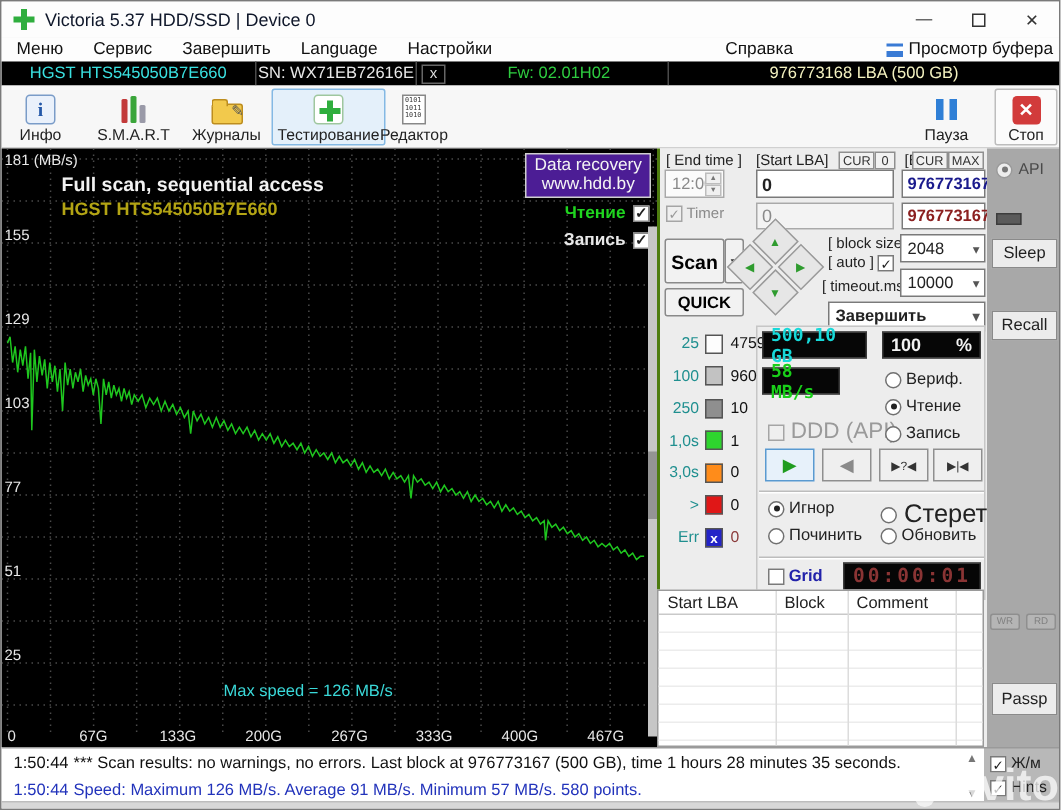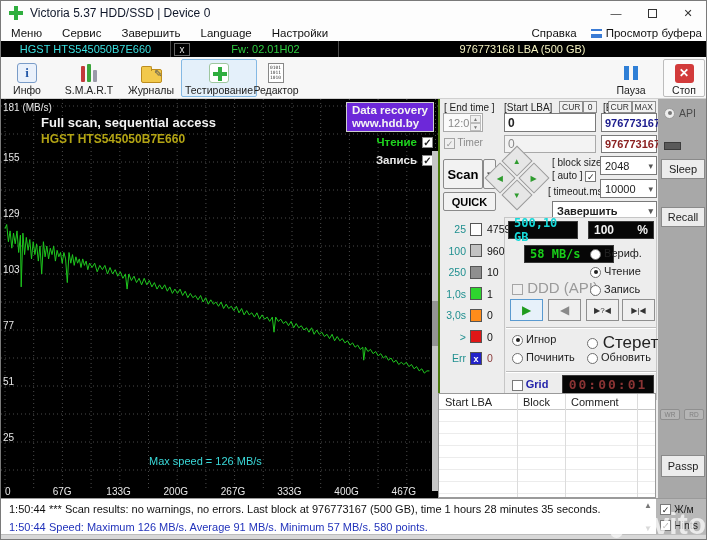--- a/index.html
+++ b/index.html
@@ -12,21 +12,21 @@
   .app-icon::before{content:"";position:absolute;left:5px;top:0;width:4px;height:14px;background:#2fae3e;}
   .app-icon::after{content:"";position:absolute;left:0;top:5px;width:14px;height:4px;background:#2fae3e;}
   .title-text{font-size:12px;color:#0f172a;}
   .win-buttons{margin-left:auto;display:flex;height:100%;}
   .win-btn{width:36px;height:100%;display:flex;align-items:center;justify-content:center;color:#333;font-size:11px;}
   .wb-max-glyph{width:9px;height:9px;border:1px solid #333;}
 
   
   .menubar{position:absolute;left:0;top:24px;width:100%;height:16px;background:#fdfdfd;display:flex;align-items:center;font-size:11.5px;color:#111;}
   .menu-item{padding:0 10px;}
-  .menu-right{margin-left:auto;display:flex;align-items:flex-end;}
+  .menu-right{margin-left:auto;display:flex;align-items:flex-end;gap:48px;}
   .menu-help{padding:0 14px;}
   .buffer-item{display:flex;align-items:center;gap:4px;padding-right:4px;}
   .buffer-icon{display:inline-block;width:11px;height:9px;border-top:2px solid #3a7bd5;border-bottom:2px solid #3a7bd5;background:linear-gradient(#fff 0 3px,#3a7bd5 3px 5px,#fff 5px);}
 
   
   .drivebar{position:absolute;left:0;top:40px;width:100%;height:16px;background:#000;display:flex;align-items:center;font-size:11px;}
   .seg{height:100%;display:flex;align-items:center;justify-content:center;border-right:1px solid #4a4a4a;}
   .seg-model{width:170px;color:#3ae0e0;}
   .seg-sn{width:107px;color:#e8e8e8;}
   .seg-x{width:16px;color:#ddd;border:1px solid #666;height:13px;margin:0 3px;display:flex;align-items:center;justify-content:center;font-size:10px;}
@@ -58,21 +58,21 @@
 
   
   .graph{position:absolute;left:0;top:98px;width:437px;height:399px;background:#000;overflow:hidden;}
   .graph svg{position:absolute;left:0;top:0;}
   .g-line{fill:none;stroke:#1fc71f;stroke-width:1;}
   .gridline{stroke:#4a4a4a;stroke-width:1;stroke-dasharray:1 3;}
   .y-label{position:absolute;left:2px;color:#e8e8e8;font-size:10px;}
   .x-label{position:absolute;bottom:1px;color:#e8e8e8;font-size:10px;}
   .g-title{position:absolute;left:40px;top:16px;color:#f2f2f2;font-size:13px;font-weight:bold;}
   .g-sub{position:absolute;left:40px;top:33px;color:#b3a414;font-size:12px;font-weight:bold;}
-  .g-wmbox{position:absolute;right:4px;top:3px;background:#6d28d9;border:1px solid #cfcfcf;color:#f4f4f4;font-size:11.5px;font-weight:bold;line-height:13px;padding:1px 5px;text-align:left;}
+  .g-wmbox{position:absolute;right:4px;top:3px;background:#4c1d95;border:1px solid #cfcfcf;color:#f4f4f4;font-size:11.5px;font-weight:normal;line-height:13px;padding:1px 5px;text-align:center;}
   .g-legend{position:absolute;right:5px;display:flex;align-items:center;gap:5px;font-size:11.5px;font-weight:bold;}
   .g-read{top:37px;color:#1fd41f;}
   .g-write{top:55px;color:#e8e8e8;}
   .g-check{width:11px;height:11px;background:#fff;border:1px solid #888;color:#222;font-size:10px;line-height:10px;text-align:center;}
   .g-note{position:absolute;left:148px;top:356px;color:#3ad9d9;font-size:11px;}
   .g-scroll{position:absolute;right:0;top:52px;width:6px;height:340px;background:#c6c6c6;}
   .g-scroll i{position:absolute;left:0;top:150px;width:6px;height:45px;background:#949494;display:block;}
 
   
   .panel{position:absolute;left:437px;top:98px;width:220px;height:399px;background:#ededed;border-left:2px solid #4d7c0f;font-size:10px;color:#222;}
@@ -180,20 +180,21 @@
       <span class="menu-item menu-help">Справка</span>
       <span class="buffer-item">
         <span class="buffer-icon"></span>
         <span>Просмотр буфера</span>
       </span>
     </span>
   </div>
 
   <div class="drivebar">
     <span class="seg seg-model">HGST HTS545050B7E660</span>
+    <span class="seg seg-sn">SN: WX71EB72616E</span>
     <span class="seg seg-x">x</span>
     <span class="seg seg-fw">Fw: 02.01H02</span>
     <span class="seg seg-lba">976773168 LBA (500 GB)</span>
   </div>
 
   <div class="toolbar">
     <div class="tool-btn" style="left:0px;width:52px;">
       <span class="ticon">
           <span class="icon-info">i</span>
         </span>
@@ -416,21 +417,21 @@
           <span class="c-box" style="background-color: rgb(35, 35, 200);">x</span>
           <span class="c-count err">0</span>
         </div>
       </div>
 
     <span class="lcd lcd-cyan" style="left:68px;top:122px;width:70px;height:18px;">500,10 GB</span>
     <span class="lcd lcd-white" style="left:148px;top:122px;width:66px;height:18px;">
       <span>100</span>
       <span>%</span>
     </span>
-    <span class="lcd lcd-green" style="left:84px;top:146px;width:90px;height:18px;">58 MB/s</span>
+    <span class="lcd lcd-green" style="left:68px;top:146px;width:52px;height:18px;">58 MB/s</span>
 
     <span class="plabel" style="left:72px;top:180px;color:#9a9a9a;font-size:15px;">
       <span class="chk disabled"></span>
       <span>DDD (API)</span>
     </span>
 
     <span class="plabel" style="left:150px;top:148px;font-size:11px;"><span class="radio"></span> <span>Вериф.</span></span>
     <span class="plabel" style="left:150px;top:166px;font-size:11px;"><span class="radio sel"></span> <span>Чтение</span></span>
     <span class="plabel" style="left:150px;top:184px;font-size:11px;"><span class="radio"></span> <span>Запись</span></span>
 

